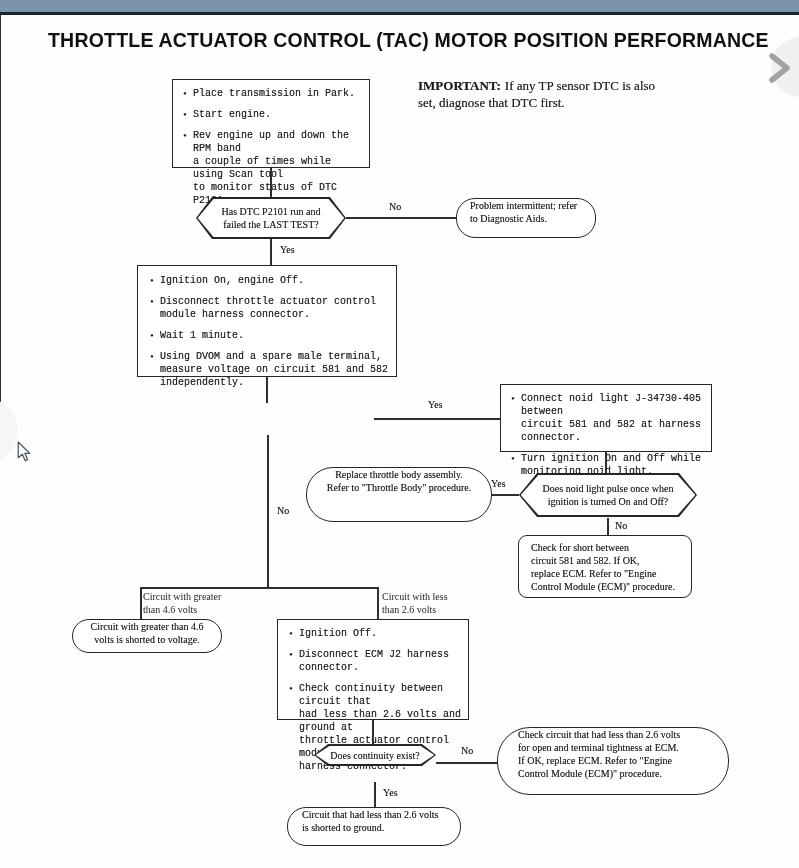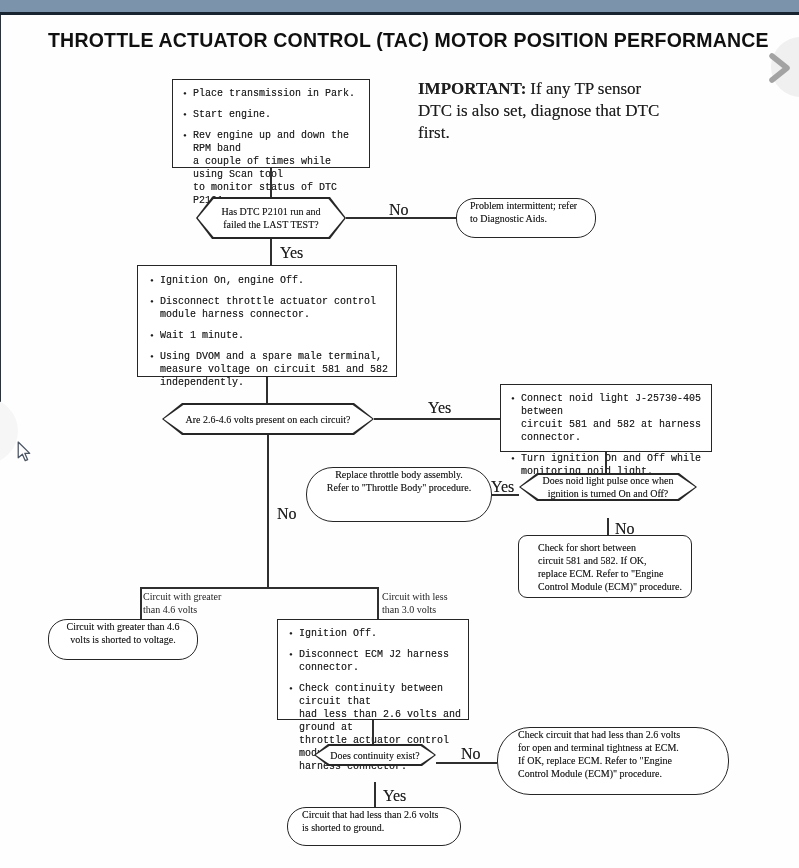--- a/index.html
+++ b/index.html
@@ -29,23 +29,23 @@
   .blt{width:16px;flex:0 0 16px;text-align:center;font-size:11px;line-height:1.2;}
   .btx{white-space:pre-line;flex:1;font-family:Liberation Mono, monospace;}
   .hex{position:absolute;}
   .hexb{position:absolute;inset:0;background:#262626;
         clip-path:polygon(0% 50%,var(--tip) 0%,calc(100% - var(--tip)) 0%,100% 50%,calc(100% - var(--tip)) 100%,var(--tip) 100%);}
   .hexf{position:absolute;inset:1.7px;background:#fff;
         clip-path:polygon(0% 50%,var(--tip) 0%,calc(100% - var(--tip)) 0%,100% 50%,calc(100% - var(--tip)) 100%,var(--tip) 100%);}
   .hext{position:absolute;inset:0;display:flex;align-items:center;justify-content:center;
         text-align:center;white-space:pre-line;}
   .ln{position:absolute;background:#2f2f2f;}
-  .elbl{position:absolute;font-size:16px;}
+  .elbl{position:absolute;font-size:10px;}
   .blbl{position:absolute;white-space:pre-line;}
-  .note{position:absolute;left:418px;top:78px;width:250px;font-size:17px;line-height:1.28;}
+  .note{position:absolute;left:418px;top:78px;width:250px;font-size:13px;line-height:1.28;}
   .note b{margin-right:4px;}
 </style>
 </head>
 <body>
 
 <div class="screen">
   <div class="topbar"></div>
   <div class="topline"></div>
   <div class="edgeline"></div>
 
@@ -116,77 +116,72 @@
         </div>
       <div class="brow">
           <span class="blt">•</span>
         <span class="btx">Using DVOM and a spare male terminal,
 measure voltage on circuit 581 and 582 independently.</span>
         </div>
     </div>
 
     <i class="ln" style="left:266px;top:377px;width:2px;height:26px;"></i>
 
-    <div class="hex" style="left:162px;top:403px;width:212px;height:32px;--tip:20px;">
-      <div class="hexb"></div>
-      <div class="hexf"></div>
-      <span class="hext">Are 2.6-4.6 volts present on each circuit?</span>
-    </div>
     <span class="elbl" style="left:428px;top:398px;">Yes</span>
     <i class="ln" style="left:374px;top:418px;width:126px;height:2px;"></i>
     <i class="ln" style="left:267px;top:435px;width:2px;height:153px;"></i>
     <span class="elbl" style="left:277px;top:504px;">No</span>
 
     <div class="node rect" style="left:500px;top:384px;width:212px;height:68px;padding:7px 2px 5px 4px;">
       <div class="brow">
           <span class="blt">•</span>
-        <span class="btx">Connect noid light J-25730-405 between
+        <span class="btx">Connect noid light J-34730-405 between
 circuit 581 and 582 at harness connector.</span>
         </div>
       <div class="brow">
           <span class="blt">•</span>
         <span class="btx">Turn ignition On and Off while
 monitoring noid light.</span>
         </div>
     </div>
 
     <i class="ln" style="left:605px;top:452px;width:2px;height:21px;"></i>
 
     <div class="node stadium" style="left:306px;top:467px;width:186px;height:55px;border-radius:27px;">
       <span class="pre center txt">Replace throttle body assembly.
 Refer to "Throttle Body" procedure.</span>
     </div>
     <span class="elbl" style="left:491px;top:477px;">Yes</span>
     <i class="ln" style="left:492px;top:494px;width:27px;height:2px;"></i>
 
-    <div class="hex" style="left:519px;top:473px;width:178px;height:28px;--tip:18px;">
+    <div class="hex" style="left:519px;top:473px;width:178px;height:44px;--tip:18px;">
       <div class="hexb"></div>
       <div class="hexf"></div>
       <span class="hext">Does noid light pulse once when
 ignition is turned On and Off?</span>
     </div>
     <i class="ln" style="left:607px;top:518px;width:2px;height:17px;"></i>
     <span class="elbl" style="left:615px;top:519px;">No</span>
 
-    <div class="node rounded" style="left:518px;top:535px;width:174px;height:63px;padding-left:19px;">
+    <div class="node rounded" style="left:518px;top:535px;width:174px;height:63px;padding-left:12px;">
       <span class="pre txt">Check for short between
 circuit 581 and 582. If OK,
 replace ECM. Refer to "Engine
 Control Module (ECM)" procedure.</span>
     </div>
 
     <i class="ln" style="left:140px;top:587px;width:239px;height:2px;"></i>
     <i class="ln" style="left:140px;top:587px;width:2px;height:32px;"></i>
     <i class="ln" style="left:377px;top:587px;width:2px;height:32px;"></i>
     <span class="blbl" style="left:143px;top:590px;">Circuit with greater
 than 4.6 volts</span>
     <span class="blbl" style="left:382px;top:590px;">Circuit with less
-than 3.0 volts</span>
-
-    <div class="node stadium" style="left:48px;top:619px;width:150px;height:41px;border-radius:19px;">
+than 2.6 volts</span>
+
+    <div class="node stadium" style="left:72px;top:619px;width:150px;height:34px;border-radius:19px;">
       <span class="pre center txt">Circuit with greater than 4.6
 volts is shorted to voltage.</span>
     </div>
 
     <div class="node rect" style="left:277px;top:619px;width:192px;height:101px;padding:7px 2px 5px 5px;">
       <div class="brow">
           <span class="blt">•</span>
         <span class="btx">Ignition Off.</span>
         </div>
       <div class="brow">

